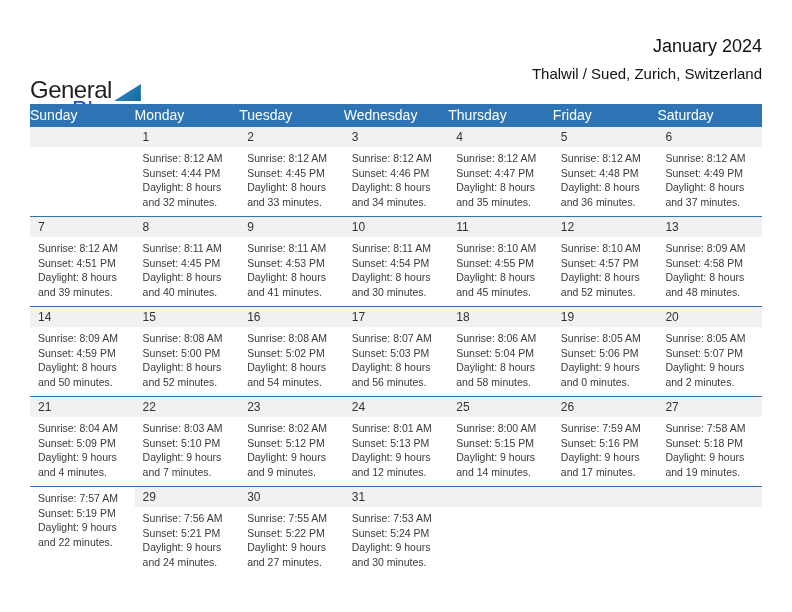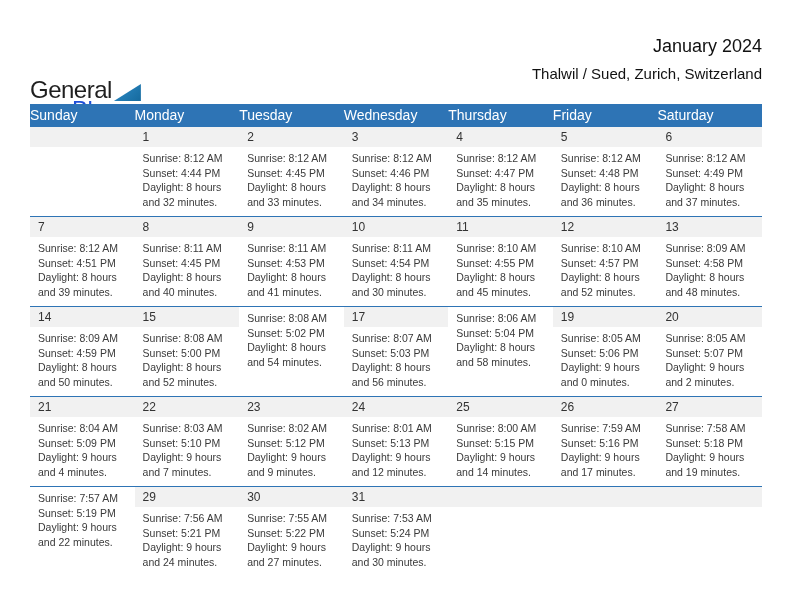--- a/index.html
+++ b/index.html
@@ -197,37 +197,39 @@
           <div class="day-cell">
     <div class="day-num">15</div>
     <div class="day-details">
               <div class="detail-line">Sunrise: 8:08 AM</div>
               <div class="detail-line">Sunset: 5:00 PM</div>
               <div class="detail-line">Daylight: 8 hours</div>
               <div class="detail-line">and 52 minutes.</div>
             </div>
   </div>
           <div class="day-cell">
+    <div class="day-num">16</div>
     <div class="day-details">
               <div class="detail-line">Sunrise: 8:08 AM</div>
               <div class="detail-line">Sunset: 5:02 PM</div>
               <div class="detail-line">Daylight: 8 hours</div>
               <div class="detail-line">and 54 minutes.</div>
             </div>
   </div>
           <div class="day-cell">
     <div class="day-num">17</div>
     <div class="day-details">
               <div class="detail-line">Sunrise: 8:07 AM</div>
               <div class="detail-line">Sunset: 5:03 PM</div>
               <div class="detail-line">Daylight: 8 hours</div>
               <div class="detail-line">and 56 minutes.</div>
             </div>
   </div>
           <div class="day-cell">
+    <div class="day-num">18</div>
     <div class="day-details">
               <div class="detail-line">Sunrise: 8:06 AM</div>
               <div class="detail-line">Sunset: 5:04 PM</div>
               <div class="detail-line">Daylight: 8 hours</div>
               <div class="detail-line">and 58 minutes.</div>
             </div>
   </div>
           <div class="day-cell">
     <div class="day-num">19</div>
     <div class="day-details">

